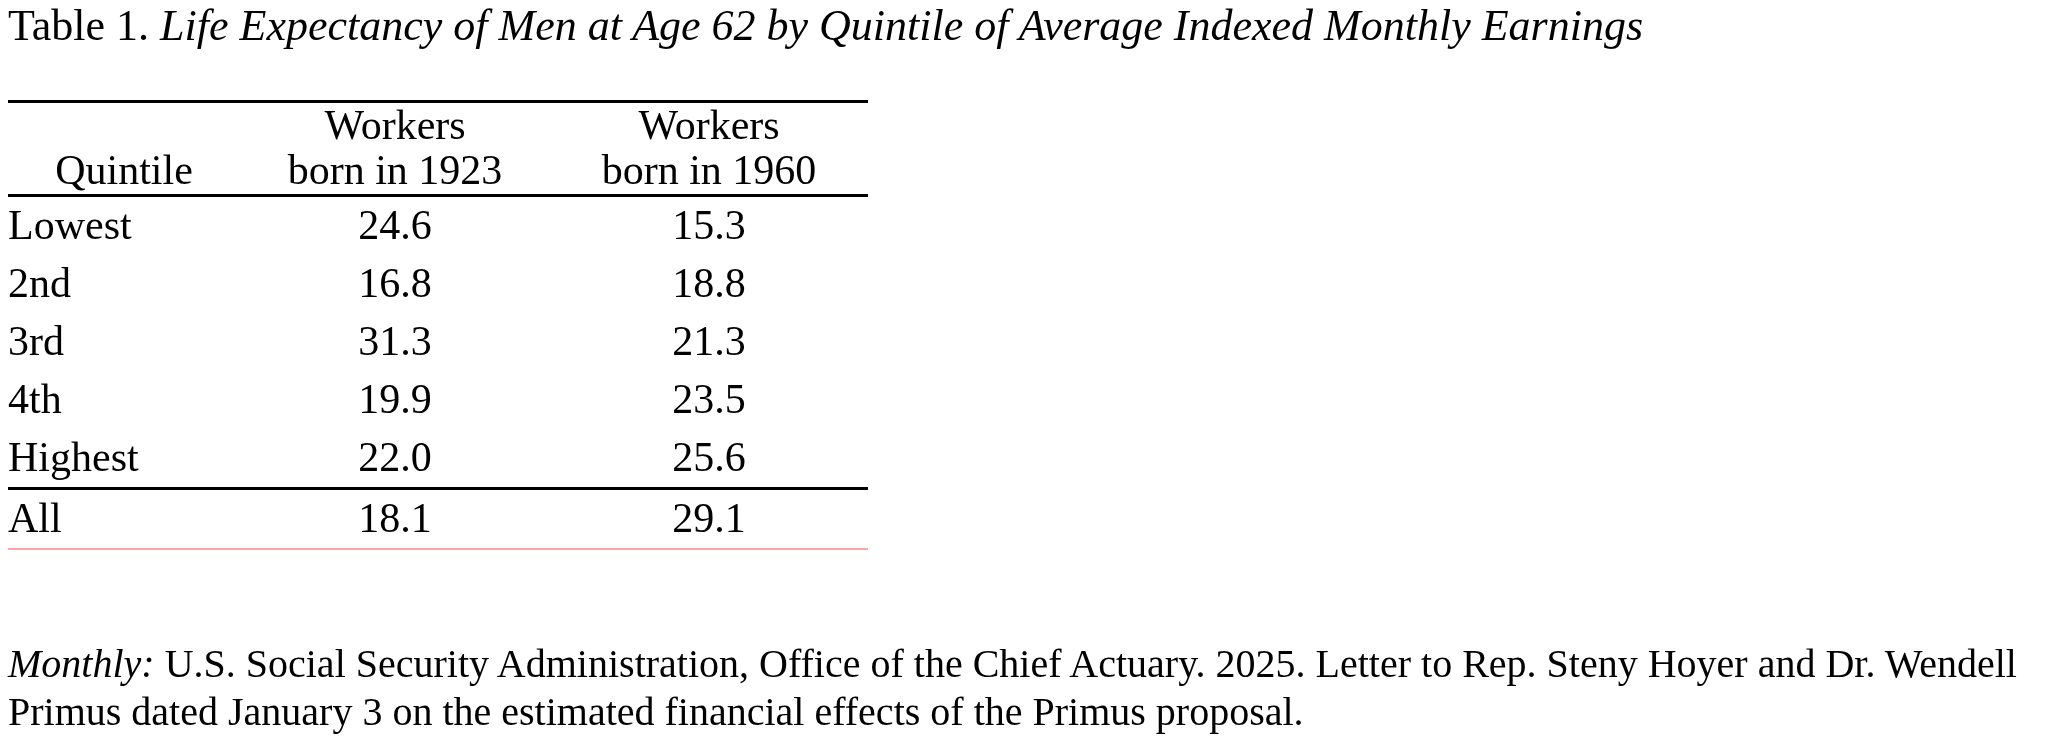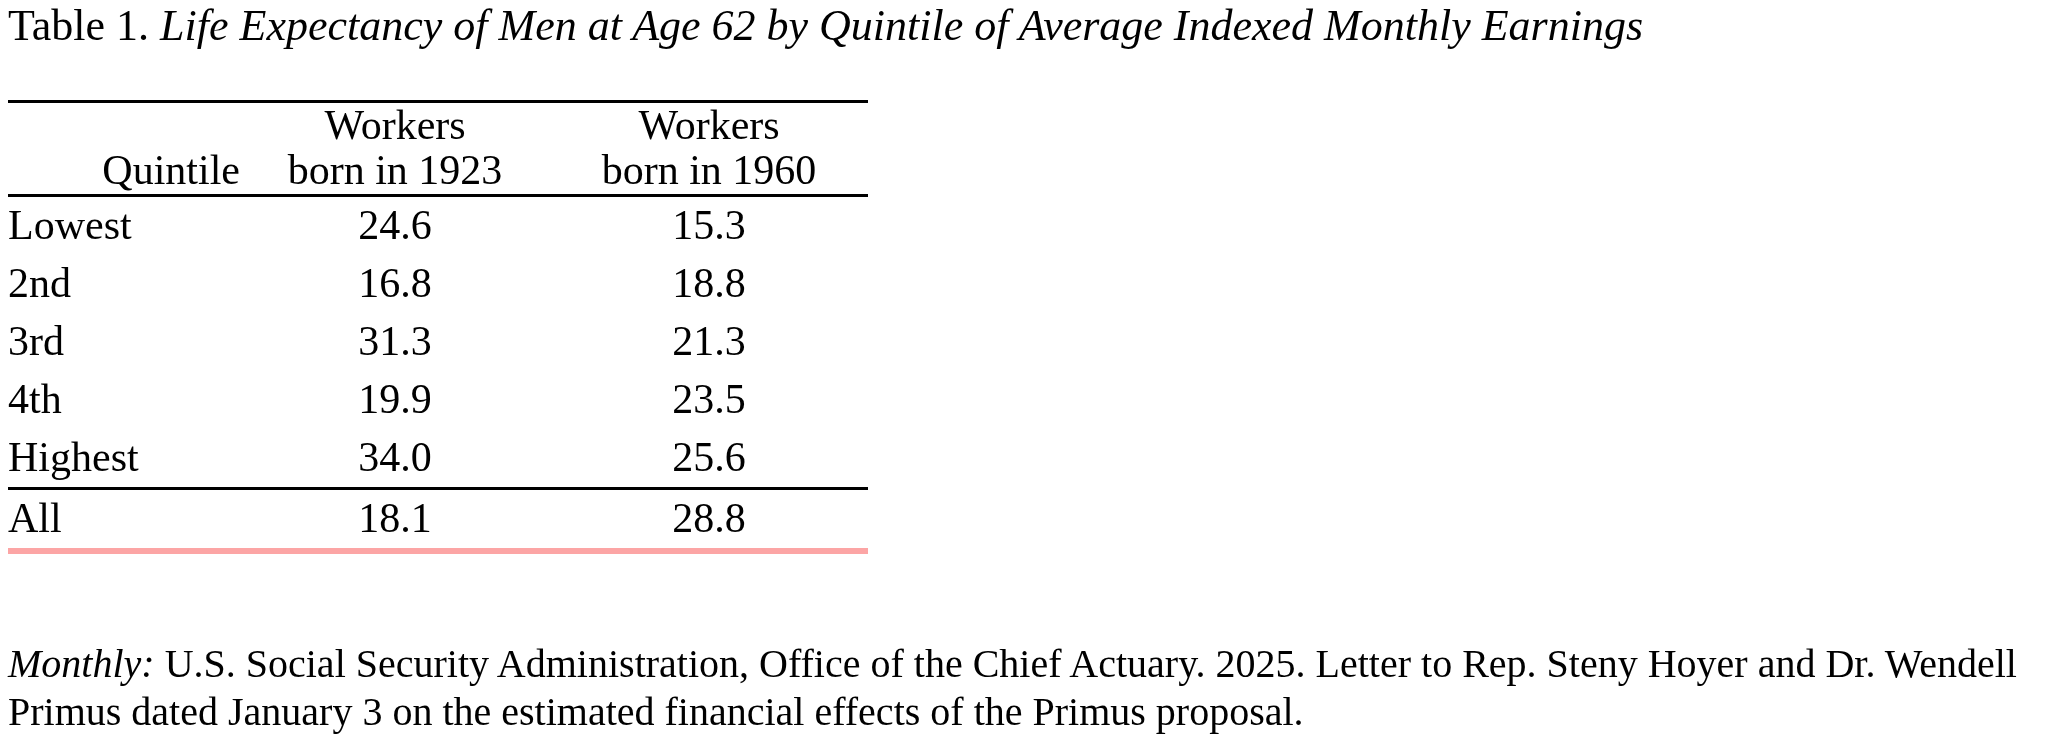--- a/index.html
+++ b/index.html
@@ -53,21 +53,21 @@
   col.c-1960 { width: 318px; }
 
   
   .hdr-row th {
     vertical-align: bottom;
     padding-top: 8px;
     padding-bottom: 6px;
     margin-top: 31px;
   }
   th.h-quintile {
-    text-align: right;
+    text-align: center;
     padding-left: 2px;
   }
   th.h-col {
     text-align: center;
   }
   th.h-col .l1, th.h-col .l2 {
     display: block;
     white-space: nowrap;
   }
   th.h-quintile .qword {
@@ -78,21 +78,21 @@
   .rule-top td, .rule-top th {
     border-top: 3px solid #000;
   }
   .rule-head td, .rule-head th {
     border-bottom: 3px solid #000;
   }
   .rule-above-all td {
     border-top: 3px solid #000;
   }
   .rule-bottom td {
-    border-bottom: 6px solid #fca5a5;
+    border-bottom: 2px solid #fca5a5;
   }
   tbody td {
     height: 58px;
     vertical-align: middle;
     margin-top: 12px;
   }
   td.t-quintile {
     text-align: left;
     padding-left: 2px;
     white-space: nowrap;
@@ -163,27 +163,27 @@
         <td class="t-num">31.3</td>
         <td class="t-num">21.3</td>
       </tr>
       <tr>
         <td class="t-quintile">4th</td>
         <td class="t-num">19.9</td>
         <td class="t-num">23.5</td>
       </tr>
       <tr>
         <td class="t-quintile">Highest</td>
-        <td class="t-num">34.0</td>
+        <td class="t-num">22.0</td>
         <td class="t-num">25.6</td>
       </tr>
       <tr class="rule-above-all rule-bottom">
         <td class="t-quintile">All</td>
         <td class="t-num">18.1</td>
-        <td class="t-num">28.8</td>
+        <td class="t-num">29.1</td>
       </tr>
     </tbody>
   </table>
 
   <div class="source">
     <span class="src-label">Monthly:</span>
     <span class="src-text">U.S. Social Security Administration, Office of the Chief Actuary. 2025. Letter to Rep. Steny Hoyer and Dr. Wendell Primus dated January 3 on the estimated financial effects of the Primus proposal.</span>
   </div>
 
 </div>

